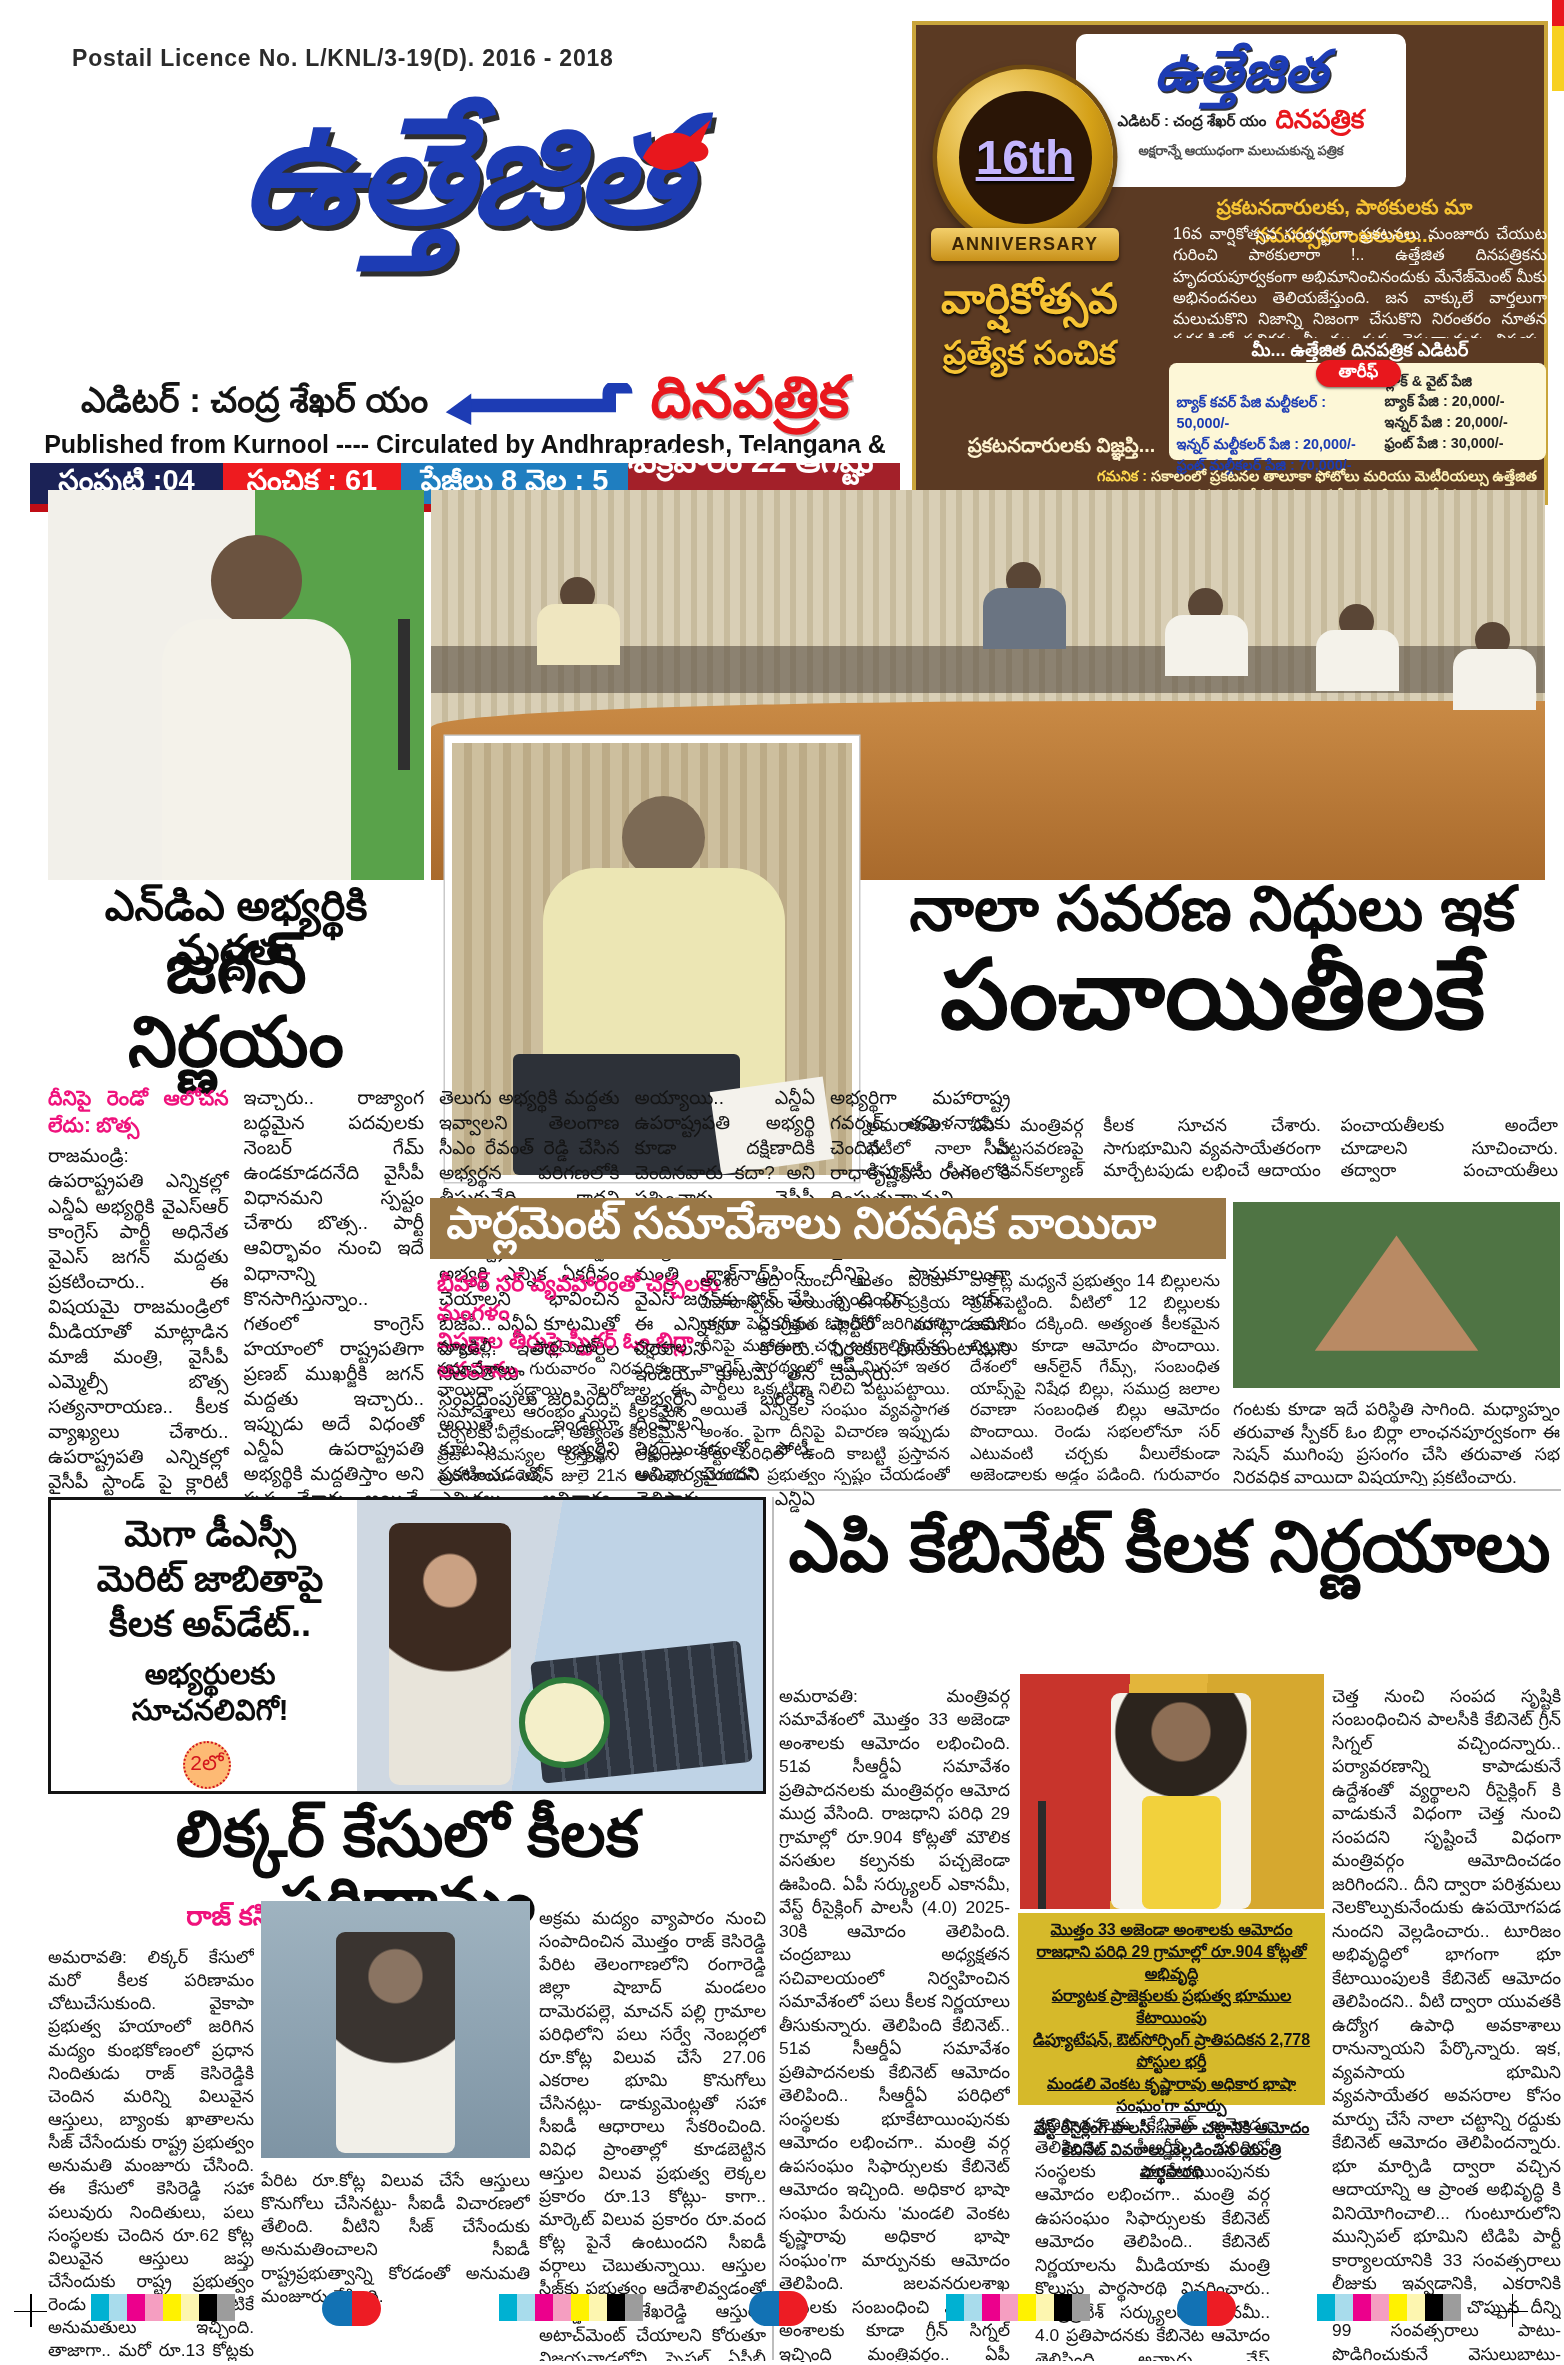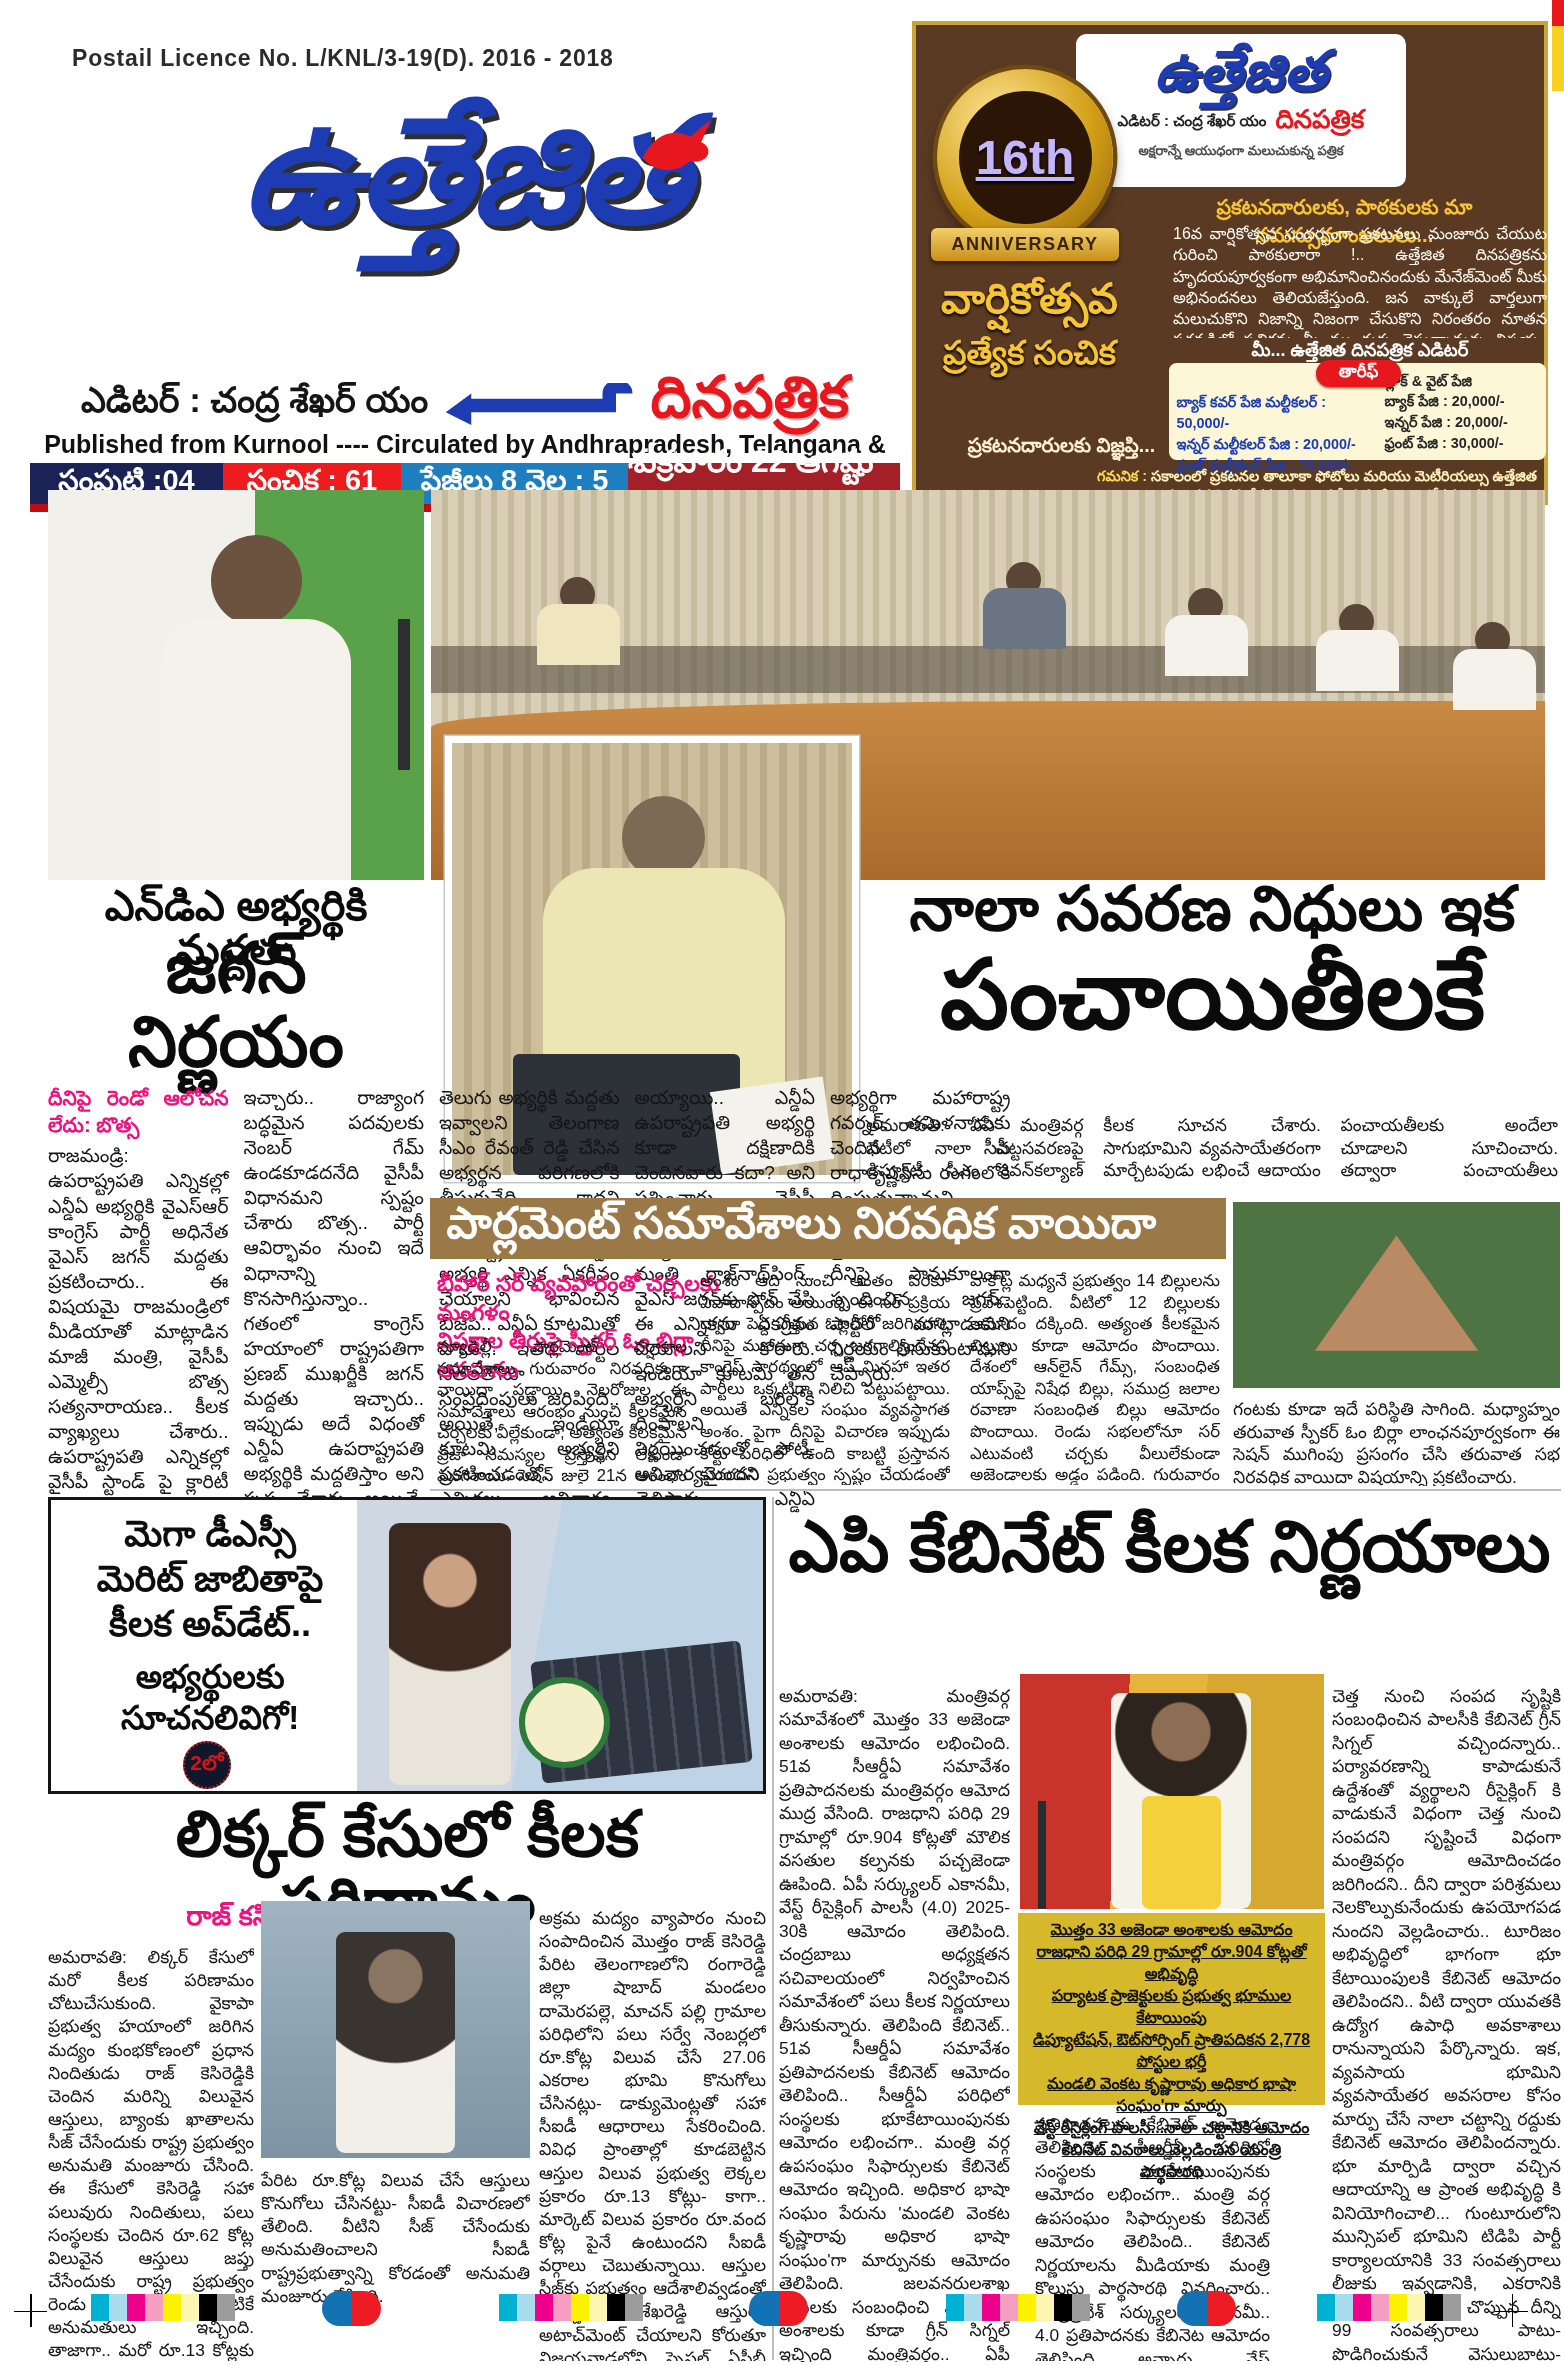--- a/index.html
+++ b/index.html
@@ -89,22 +89,22 @@
   .parl-c2 { position:absolute; left:700px; top:1270px; width:250px; height:215px; font-size:16.6px; line-height:1.3; overflow:hidden; }
   .parl-c3 { position:absolute; left:970px; top:1270px; width:250px; height:215px; font-size:16.6px; line-height:1.3; overflow:hidden; }
   .parl-photo { left:1233px; top:1202px; width:327px; height:186px; background:#4f7444; }
   .parl-bldg { position:absolute; left:25%; top:18%; width:50%; height:62%; background:#b98a64; clip-path:polygon(50% 0,100% 100%,0 100%); }
   .parl-c4 { position:absolute; left:1233px; top:1398px; width:327px; height:88px; font-size:17.4px; line-height:1.3; overflow:hidden; }
 
   
   .dsc-box { position:absolute; left:48px; top:1497px; width:718px; height:297px; border:3px solid #141414; background:#fff; }
   .dsc-text { position:absolute; left:7.6px; top:10.6px; width:303px; text-align:center; font-weight:900; color:#0d0d0d; }
   .dsc-line { font-size:36px; line-height:1.25; }
-  .dsc-line.small { font-size:33px; }
-  .dsc-badge { position:absolute; left:132px; top:241px; width:48px; height:48px; border-radius:50%; background:#0f172a; border:2.3px dotted #d2151c; color:#d2151c; font-size:21px; font-weight:700; display:flex; align-items:center; justify-content:center; }
+  .dsc-line.small { font-size:29px; }
+  .dsc-badge { position:absolute; left:132px; top:241px; width:48px; height:48px; border-radius:50%; background:#fdba74; border:2.3px dotted #d2151c; color:#d2151c; font-size:21px; font-weight:400; display:flex; align-items:center; justify-content:center; }
   .dsc-photo { left:357px; top:1500px; width:406px; height:291px; background:linear-gradient(100deg,#cfd8e2 0 45%,#bfd3e6 45%); }
   .dsc-girl { position:absolute; left:8%; top:8%; width:30%; height:90%; background:radial-gradient(circle at 50% 22%, #caa183 12%, #3c2a20 13% 42%, #e8e4da 43%); border-radius:10.6px; }
   .dsc-keys { position:absolute; right:4%; bottom:6%; width:52%; height:42%; background:repeating-linear-gradient(90deg,#2e3540 0 19.7px,#48515e 19.7px 23px); border-radius:6px; transform:rotate(-6deg); }
   .dsc-emblem { position:absolute; left:40%; bottom:8%; width:91px; height:91px; border-radius:50%; background:#f4efc9; border:6px solid #2d7a3a; }
 
   
   .liq-h { position:absolute; left:48px; top:1801px; width:719px; font-size:64px; }
   .liq-kicker { position:absolute; left:48px; top:1901px; width:530px; text-align:center; font-size:27px; }
   .liq-c1 { position:absolute; left:48px; top:1946px; width:206px; height:415px; font-size:17.4px; line-height:1.33; overflow:hidden; }
   .liq-photo { left:261px; top:1901px; width:269px; height:257px; background:linear-gradient(#9fb3c0,#7e94a4); }

